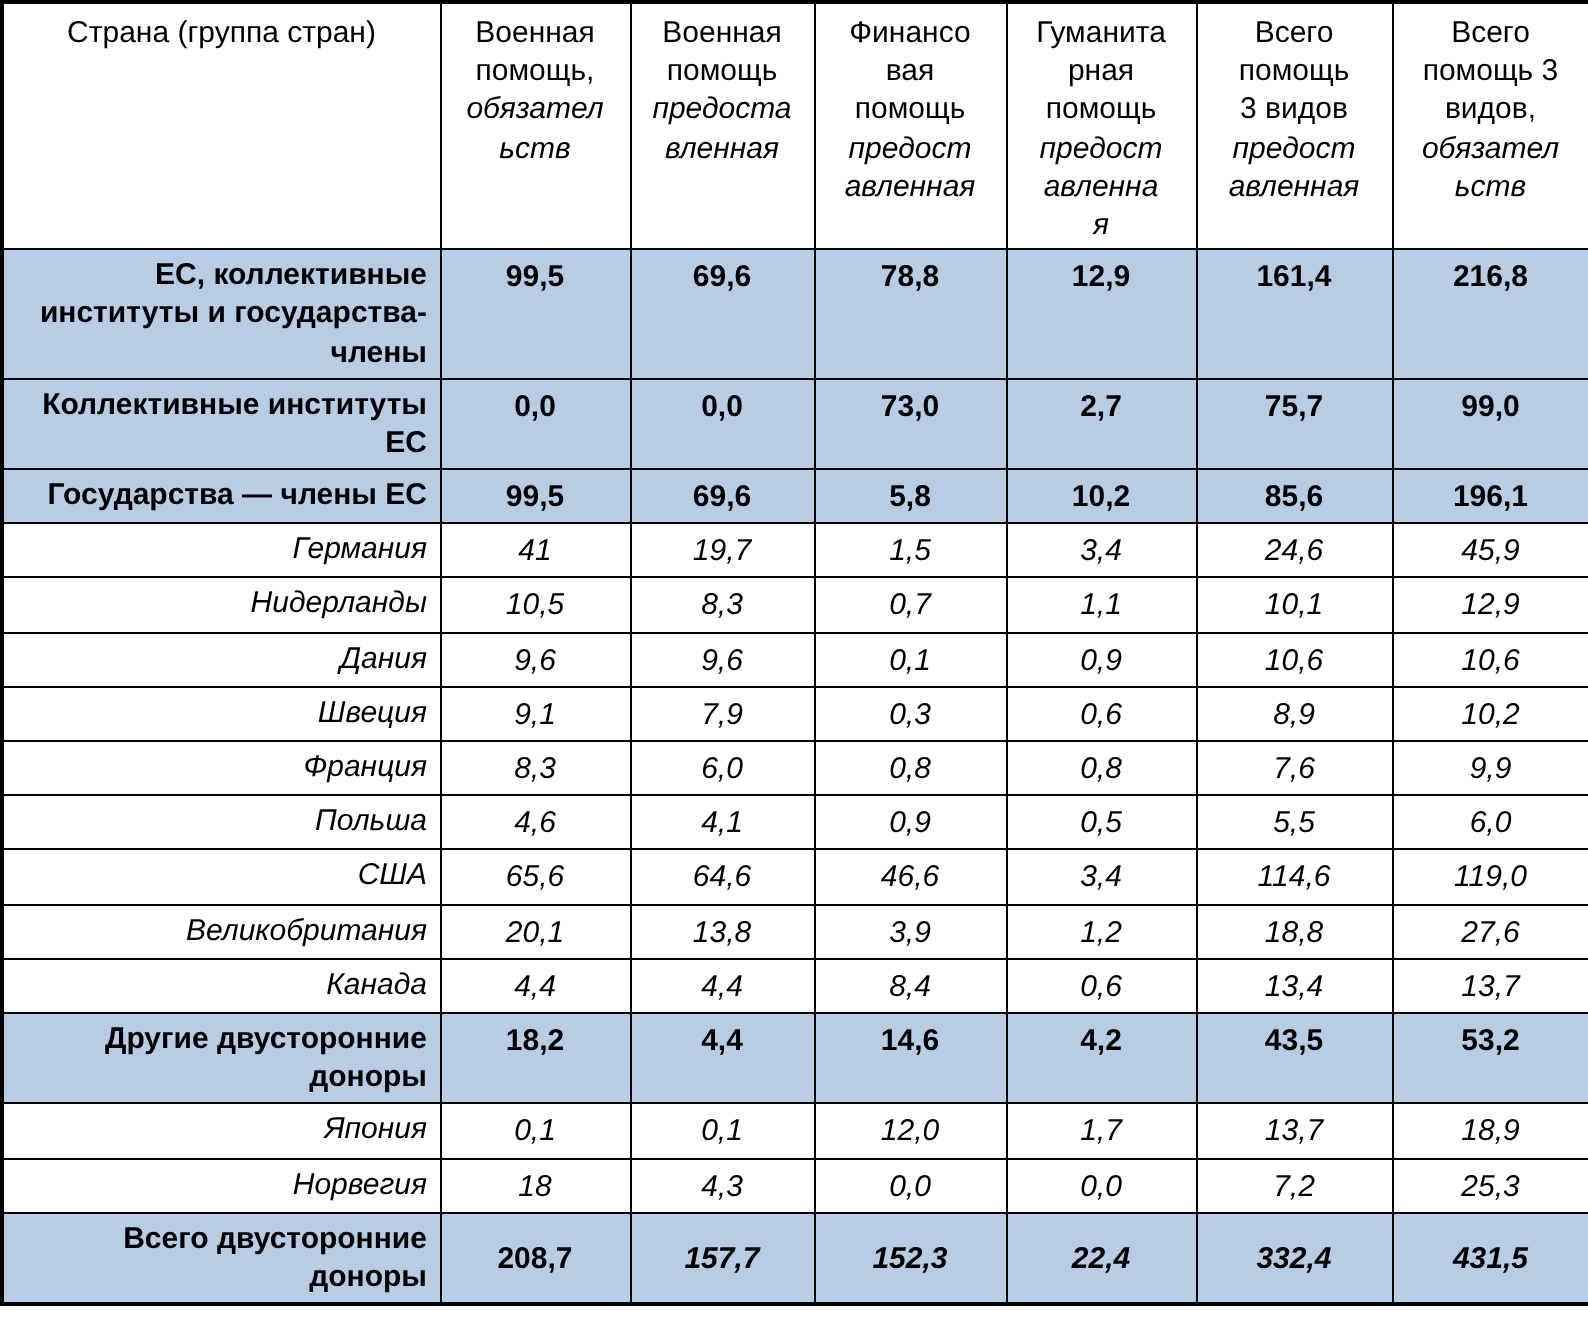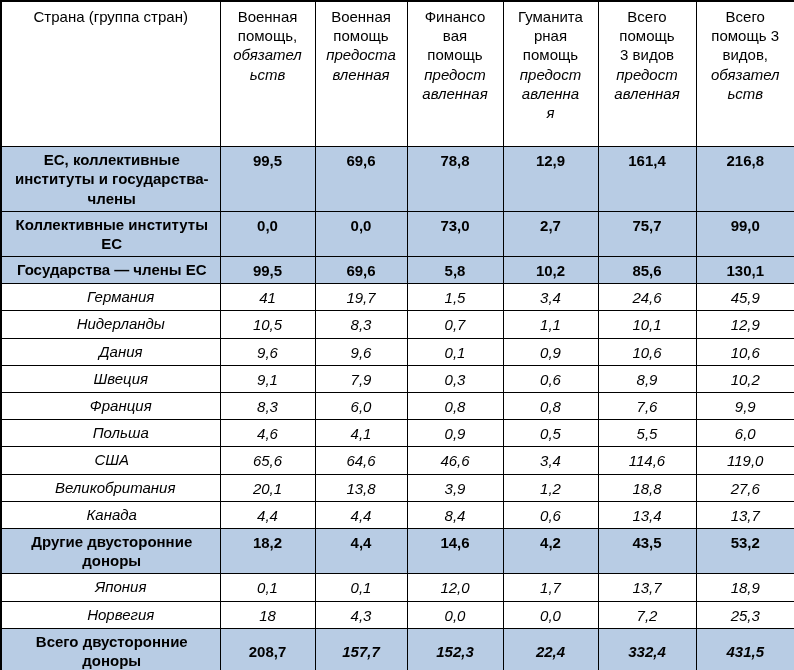--- a/index.html
+++ b/index.html
@@ -10,27 +10,27 @@
     table-layout: fixed;
     border: 2px solid #000;
     font-size: 15px;
     line-height: 1.28;
   }
   th, td { border: 1px solid #000; overflow: hidden; }
   th {
     font-weight: 400;
     text-align: center;
     vertical-align: top;
-    padding: 5px 3px 24px 3px;
+    padding: 5px 3px 2px 3px;
     background: #ffffff;
     white-space: pre-line;
   }
   .ital { font-style: italic; }
   td.label {
-    text-align: center;
+    text-align: right;
     vertical-align: top;
     padding: 3px 6px 3px 8px;
     white-space: pre-line;
   }
   td.num {
     text-align: center;
     vertical-align: top;
     padding: 4px 3px 3px 3px;
   }
   tr.row-group td, tr.row-total td { background: #b8cce4; font-weight: 700; }
@@ -103,21 +103,21 @@
         <td class="num">75,7</td>
         <td class="num">99,0</td>
       </tr>
       <tr class="row-group">
         <td class="label ind-0">Государства — члены ЕС</td>
         <td class="num first">99,5</td>
         <td class="num">69,6</td>
         <td class="num">5,8</td>
         <td class="num">10,2</td>
         <td class="num">85,6</td>
-        <td class="num">130,1</td>
+        <td class="num">196,1</td>
       </tr>
       <tr class="row-country">
         <td class="label ind-2">Германия</td>
         <td class="num first">41</td>
         <td class="num">19,7</td>
         <td class="num">1,5</td>
         <td class="num">3,4</td>
         <td class="num">24,6</td>
         <td class="num">45,9</td>
       </tr>

